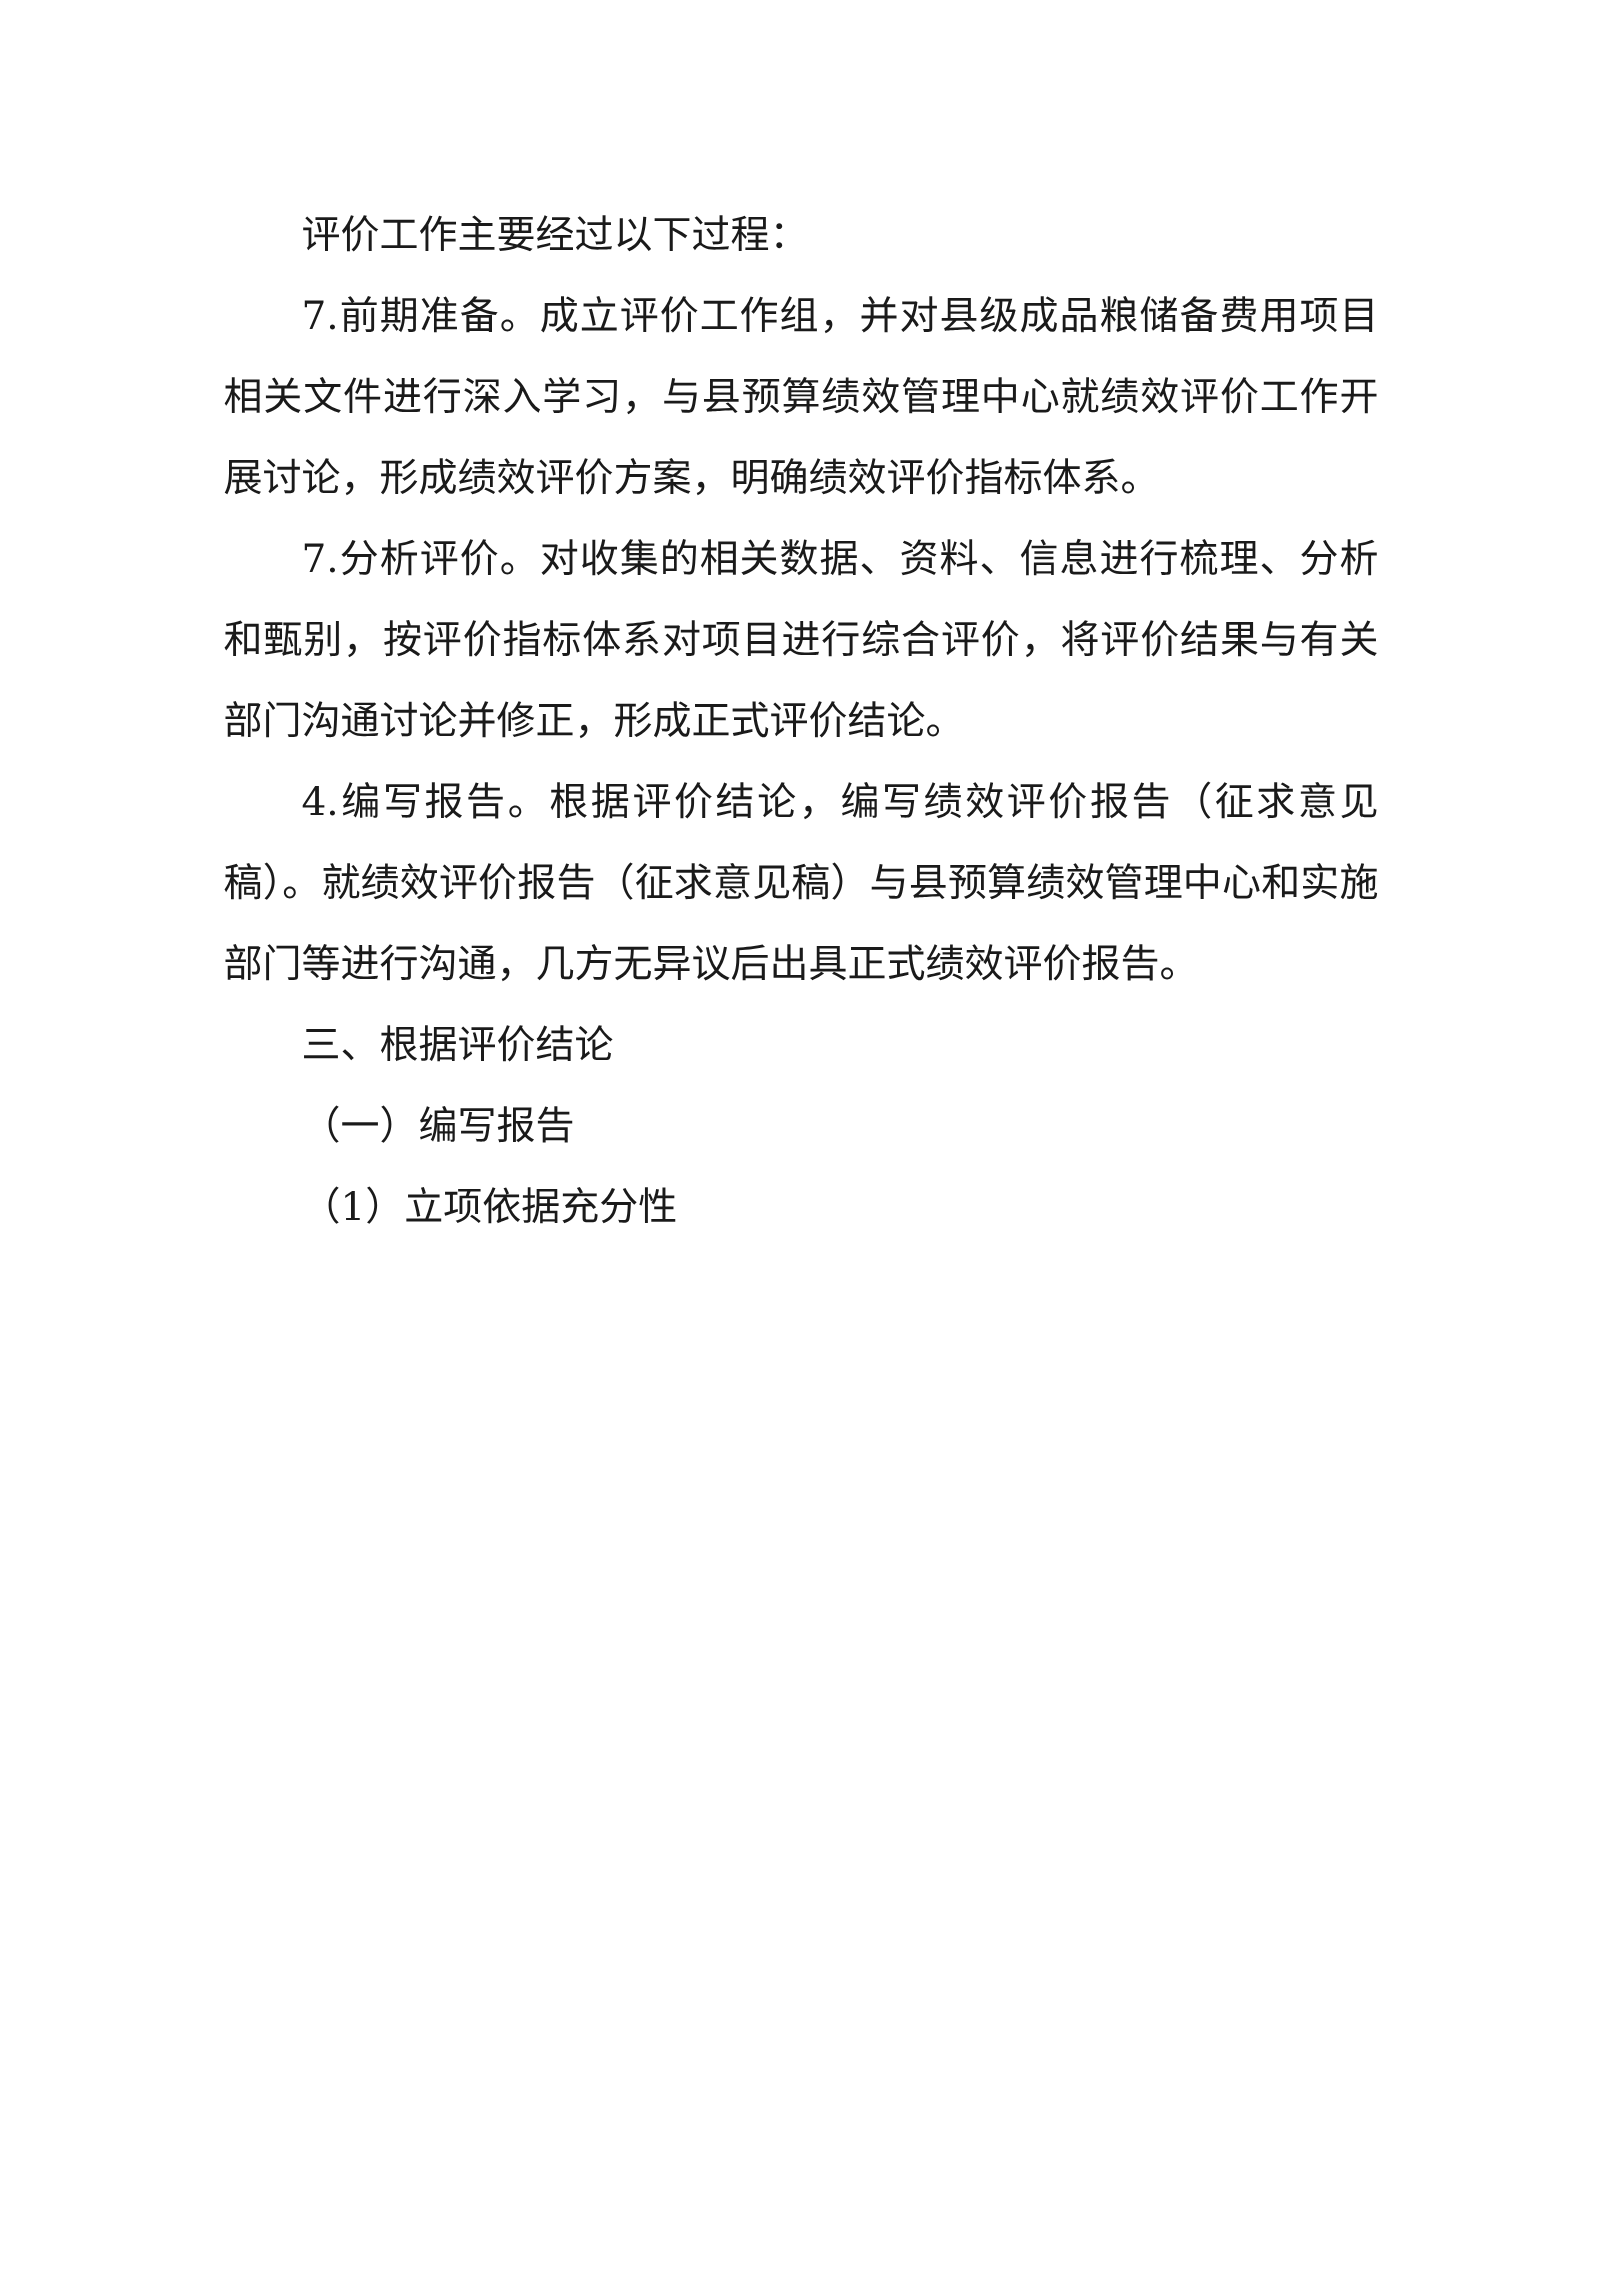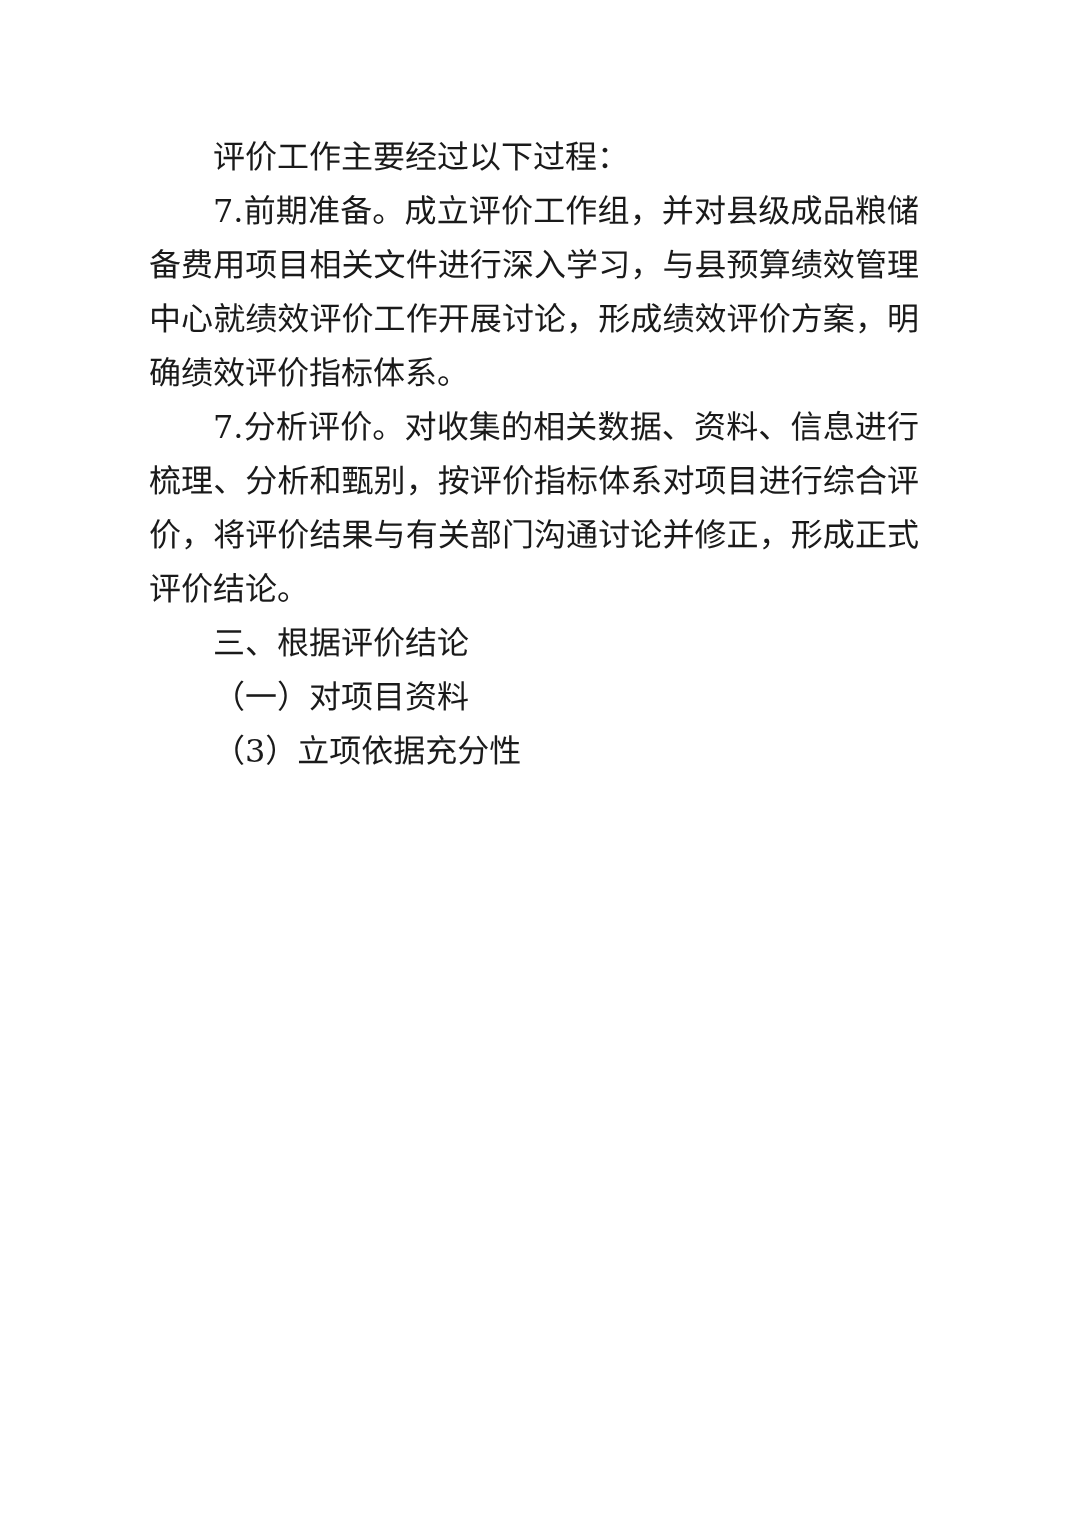--- a/index.html
+++ b/index.html
@@ -13,38 +13,39 @@
     height: 1521px;
     background: #ffffff;
     overflow: hidden;
   }
   .doc-body {
     position: absolute;
     left: 149px;
     top: 130px;
     width: 770px;
     font-family: "DejaVu Serif", "Liberation Serif", serif;
-    font-size: 32px;
+    font-size: 26px;
     line-height: 54px;
     color: #1a1a1a;
     text-align: justify;
     text-justify: inter-ideograph;
   }
   .doc-body p {
     margin: 0;
     padding: 0;
     text-indent: 2em;
     word-break: break-all;
   }
 </style>
 </head>
 <body>
 
 <div class="page" style="background: rgb(255, 255, 255);">
   <div class="doc-body" style="color: rgb(26, 26, 26);">
     <p>评价工作主要经过以下过程：</p>
     <p>7.前期准备。成立评价工作组，并对县级成品粮储备费用项目相关文件进行深入学习，与县预算绩效管理中心就绩效评价工作开展讨论，形成绩效评价方案，明确绩效评价指标体系。</p>
     <p>7.分析评价。对收集的相关数据、资料、信息进行梳理、分析和甄别，按评价指标体系对项目进行综合评价，将评价结果与有关部门沟通讨论并修正，形成正式评价结论。</p>
+    <p>4.编写报告。根据评价结论，编写绩效评价报告（征求意见稿）。就绩效评价报告（征求意见稿）与县预算绩效管理中心和实施部门等进行沟通，几方无异议后出具正式绩效评价报告。</p>
     <p>三、根据评价结论</p>
-    <p>（一）对项目资料</p>
-    <p>（3）立项依据充分性</p>
+    <p>（一）编写报告</p>
+    <p>（1）立项依据充分性</p>
   </div>
 </div>
 
 </body></html>

